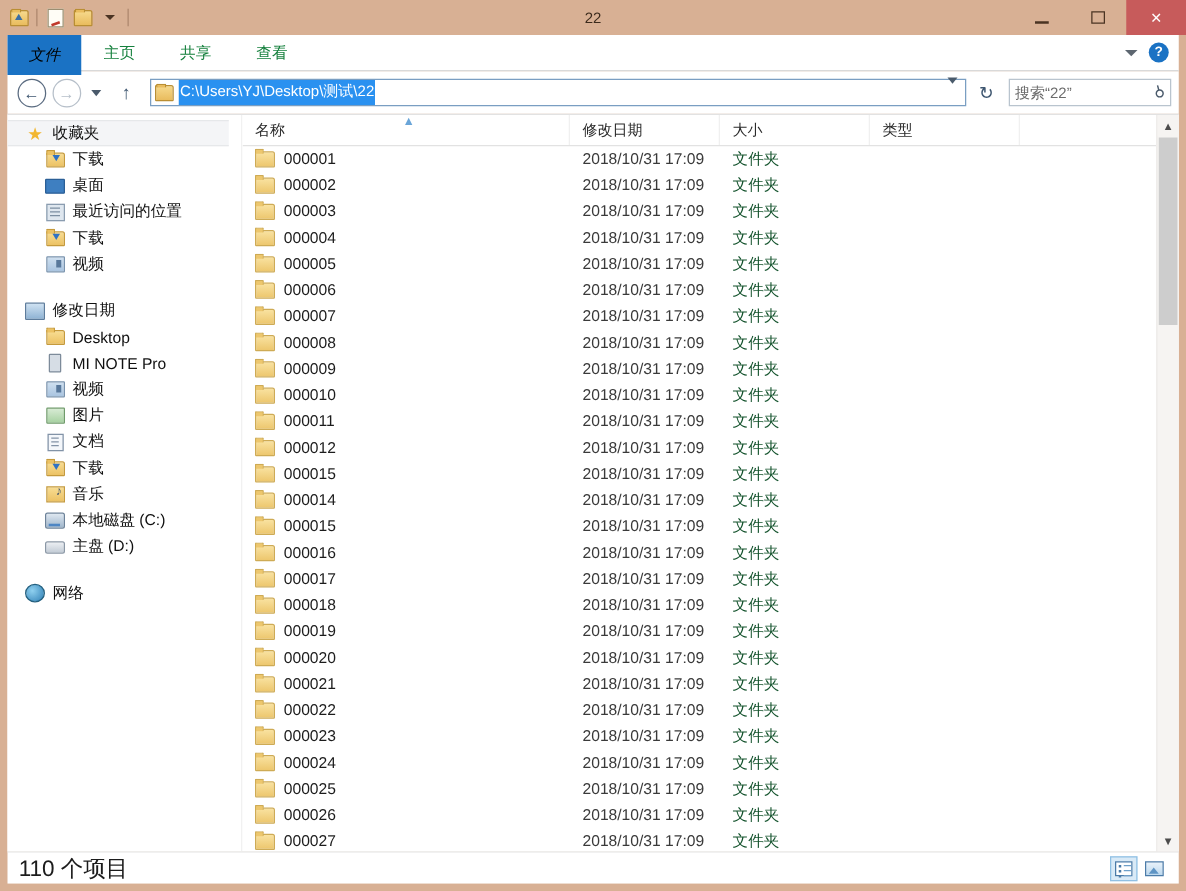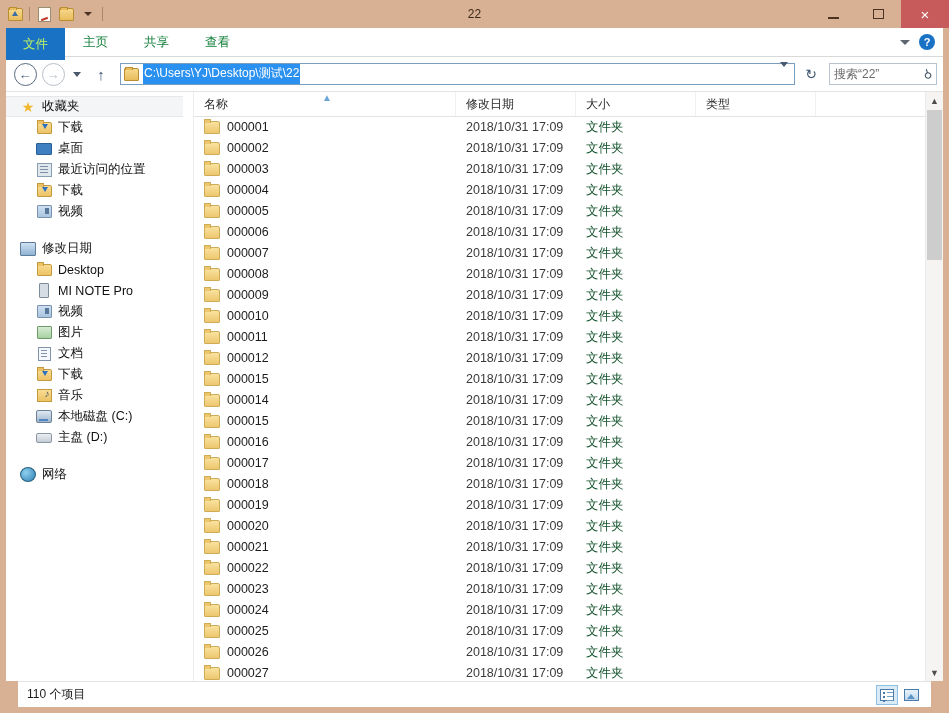--- a/index.html
+++ b/index.html
@@ -153,22 +153,23 @@
   .tab {
     padding: 0 18px;
     display: flex;
     align-items: center;
     font-size: 12.5px;
     color: #15803d;
     cursor: default;
   }
   .tab.file {
     background: #1a72c4;
-    color: #bef264;
+    color: #000000;
     padding: 16px 17px;
+    font-style: italic;
   }
   #ribbon-right {
     margin-left: auto;
     display: flex;
     align-items: center;
     gap: 9px;
     padding-right: 8px;
   }
   .chev-down {
     width: 0; height: 0;
@@ -259,21 +260,21 @@
 
   #refresh-btn {
     width: 24px; height: 22px;
     display: flex; align-items: center; justify-content: center;
     color: #3e5670;
     font-size: 14px;
     margin-left: 2px;
   }
 
   #searchbox {
-    width: 108px;
+    width: 130px;
     height: 22px;
     border: 1px solid #b9c4ce;
     background: #ffffff;
     display: flex;
     align-items: center;
     margin-left: 4px;
     box-sizing: border-box;
     padding: 0 4px;
   }
   #search-ph {
@@ -589,29 +590,29 @@
     position: absolute;
     top: 18px;
     left: 1px;
     right: 1px;
     height: 150px;
     background: #cdcdcd;
   }
 
   
   #statusbar {
-    margin: 0 18px;
+    margin: 0 6px;
     height: 26px;
     background: #ffffff;
     border-top: 1px solid #e4e4e4;
     display: flex;
     align-items: center;
     padding: 0 9px;
     box-sizing: border-box;
-    font-size: 12px;
+    font-size: 18px;
     color: #1c1c1c;
   }
   #status-right {
     margin-left: auto;
     display: flex;
     align-items: center;
     gap: 2px;
   }
   .viewbtn {
     width: 22px; height: 20px;

